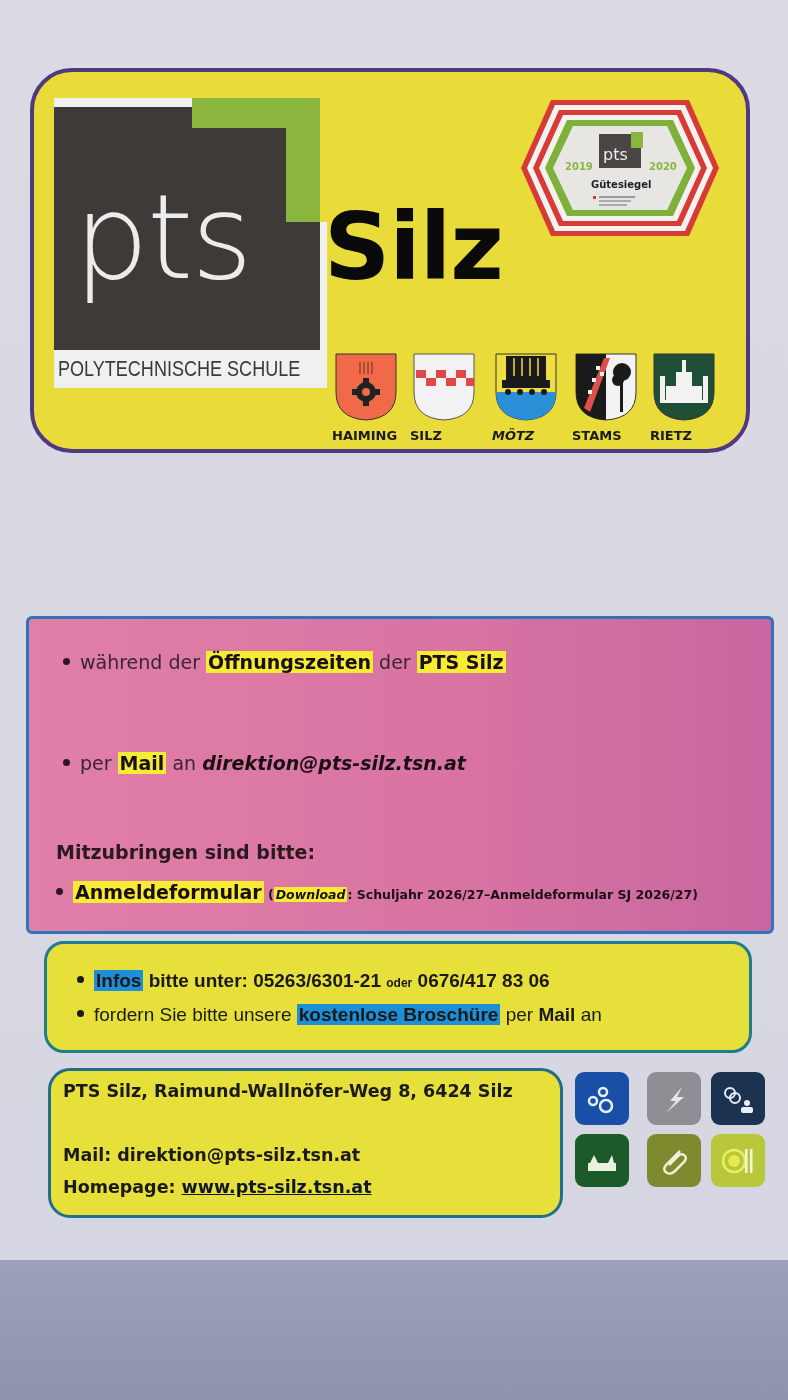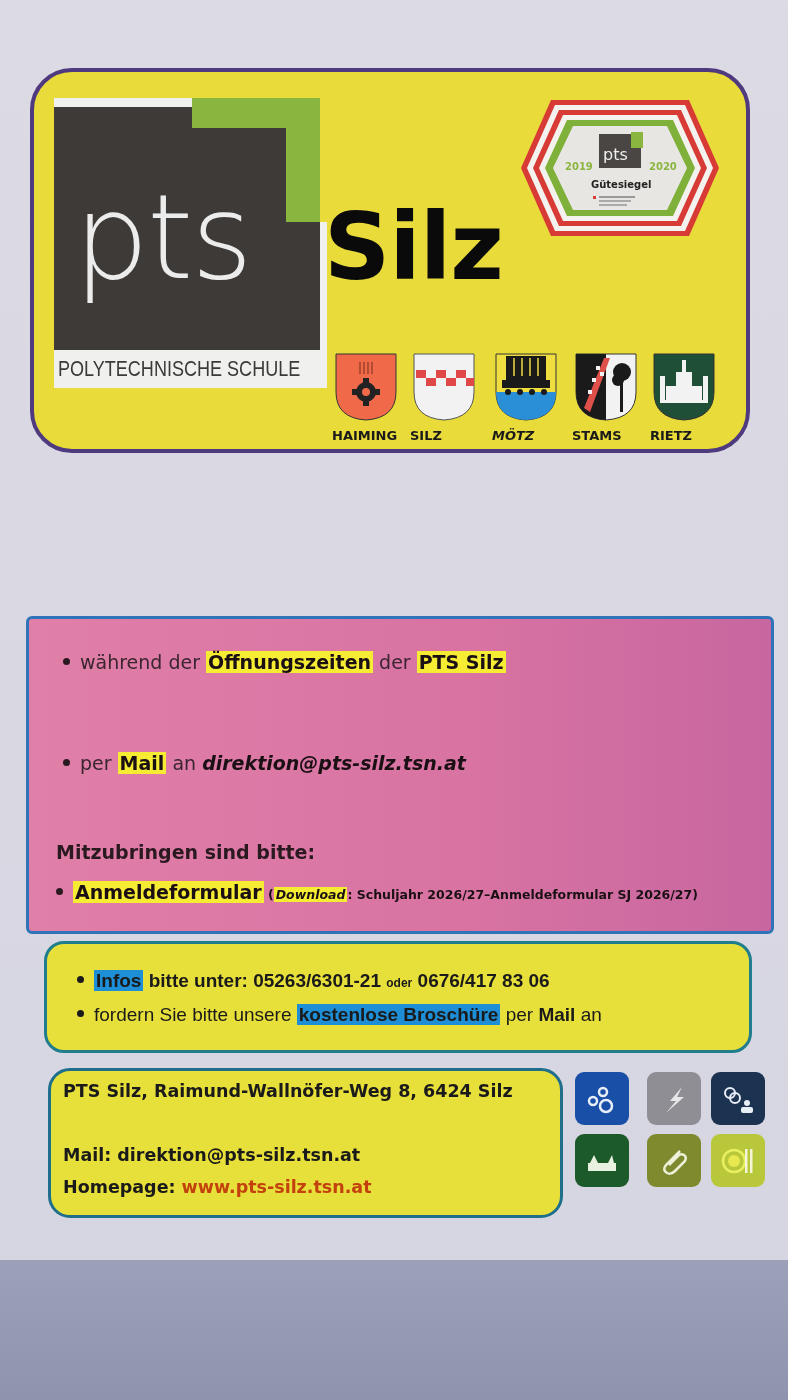--- a/index.html
+++ b/index.html
@@ -155,21 +155,21 @@
       background: #e8e03a;
       border: 3px solid #1f6f8c;
       border-radius: 22px;
     }
     .contact .line {
       position: absolute; left: 12px;
       font-family: "DejaVu Sans", sans-serif; font-weight: bold;
       font-size: 17.5px; color: #1a1a1a; white-space: nowrap;
     }
     .contact .tiny { font-size: 12px; }
-    .contact .link { color: #c2410c; }
+    .contact .link { color: #0f172a; text-decoration: underline; }
 
     
     .icons { position: absolute; left: 575px; top: 1072px; width: 195px; height: 120px; }
     .tile {
       position: absolute; width: 54px; height: 53px; border-radius: 9px;
       display: flex; align-items: center; justify-content: center;
     }
     .tile svg { width: 36px; height: 36px; }
   </style>
 </head>

